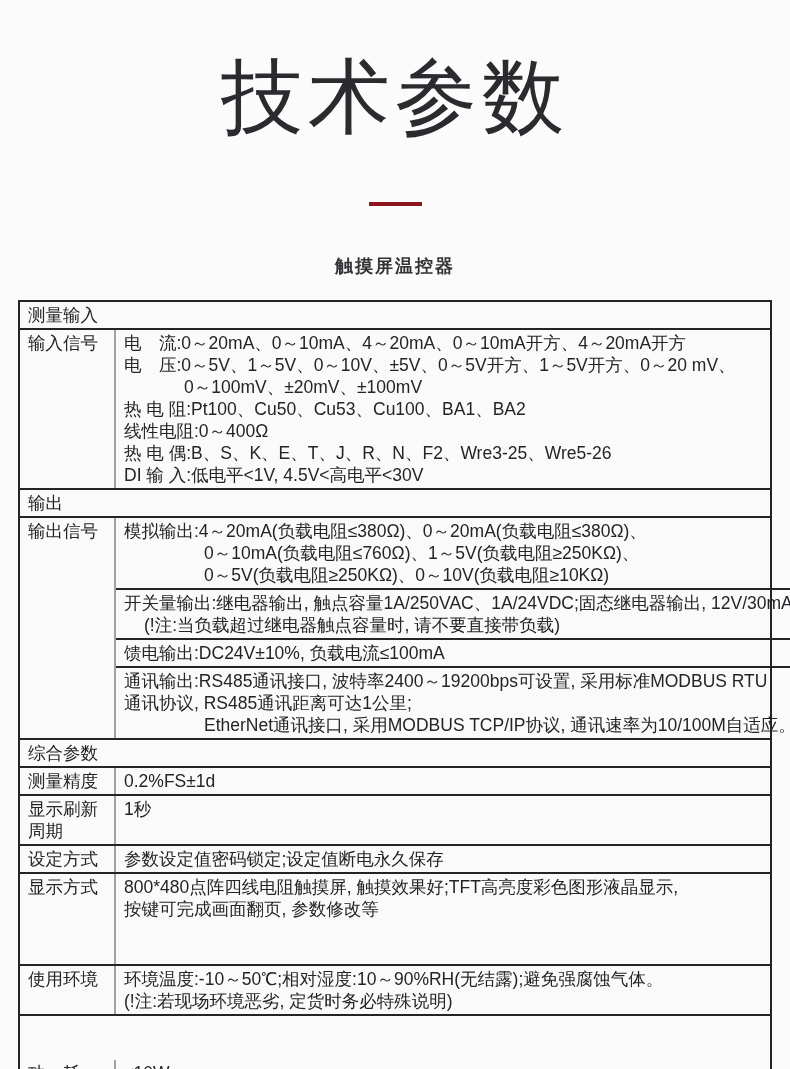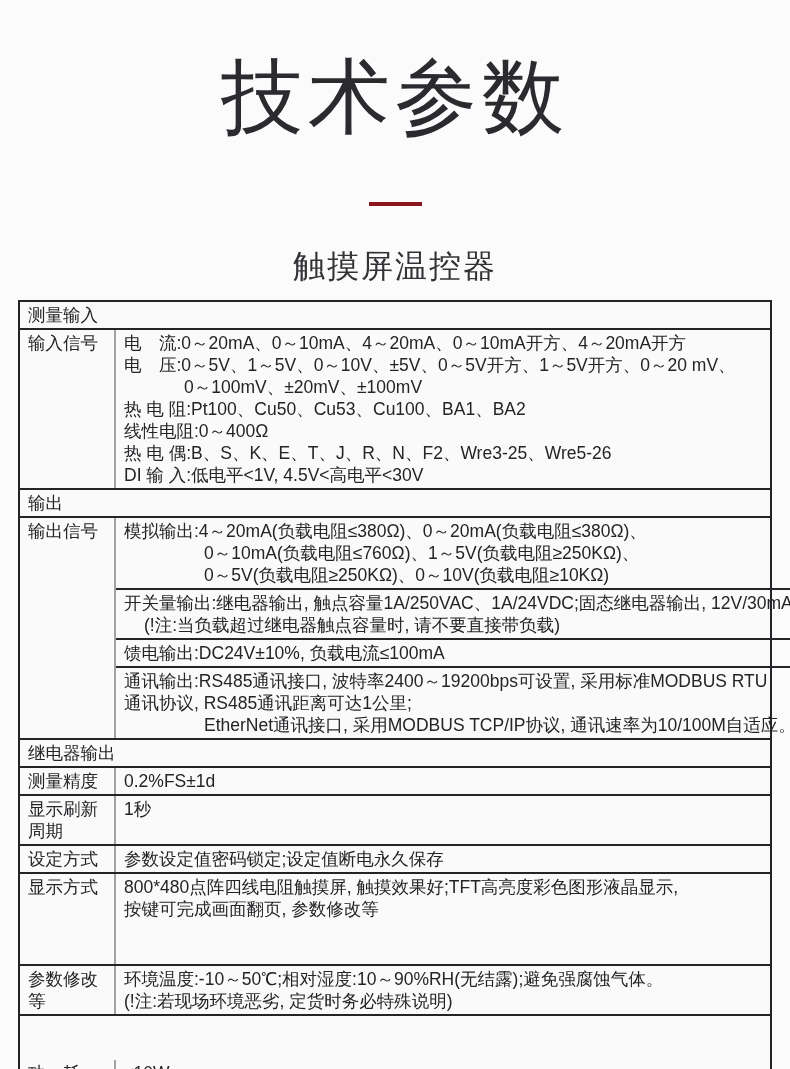--- a/index.html
+++ b/index.html
@@ -17,22 +17,22 @@
     font-weight:400;letter-spacing:5px;
     color:#2b2a2e;
   }
   .red-divider{
     width:53px;height:4px;
     margin:54px auto 0;
     background:#8c161d;
   }
   .subtitle{
     margin:45px 0 13px;
-    font-size:32px;line-height:31px;
-    font-weight:400;letter-spacing:2px;
+    font-size:18px;line-height:31px;
+    font-weight:700;letter-spacing:2px;
     color:#333236;
   }
   .spec-table{
     width:750px;
     margin:18px auto 0;
     border:2px solid #242428;
     background:#fbfafa;
     font-size:17.5px;
     line-height:22px;
     font-weight:500;
@@ -100,21 +100,21 @@
         <div class="line">馈电输出:DC24V±10%, 负载电流≤100mA</div>
       </div>
       <div class="sub-cell">
         <div class="line">通讯输出:RS485通讯接口, 波特率2400～19200bps可设置, 采用标准MODBUS RTU</div>
         <div class="line">通讯协议, RS485通讯距离可达1公里;</div>
         <div class="line indent-80">EtherNet通讯接口, 采用MODBUS TCP/IP协议, 通讯速率为10/100M自适应。</div>
       </div>
     </div>
   </div>
 
-  <div class="row section-row">继电器输出</div>
+  <div class="row section-row">综合参数</div>
 
   <div class="row">
     <div class="label-cell">测量精度</div>
     <div class="value-cell">0.2%FS±1d</div>
   </div>
 
   <div class="row pad-row">
     <div class="label-cell">显示刷新周期</div>
     <div class="value-cell">1秒</div>
   </div>
@@ -126,21 +126,21 @@
 
   <div class="row">
     <div class="label-cell">显示方式</div>
     <div class="value-cell tall-cell">
       <div class="line">800*480点阵四线电阻触摸屏, 触摸效果好;TFT高亮度彩色图形液晶显示,</div>
       <div class="line">按键可完成画面翻页, 参数修改等</div>
     </div>
   </div>
 
   <div class="row">
-    <div class="label-cell">参数修改等</div>
+    <div class="label-cell">使用环境</div>
     <div class="value-cell">
       <div class="line">环境温度:-10～50℃;相对湿度:10～90%RH(无结露);避免强腐蚀气体。</div>
       <div class="line">(!注:若现场环境恶劣, 定货时务必特殊说明)</div>
     </div>
   </div>
 
 
   <div class="row">
     <div class="label-cell">功　耗</div>
     <div class="value-cell">≤10W</div>

